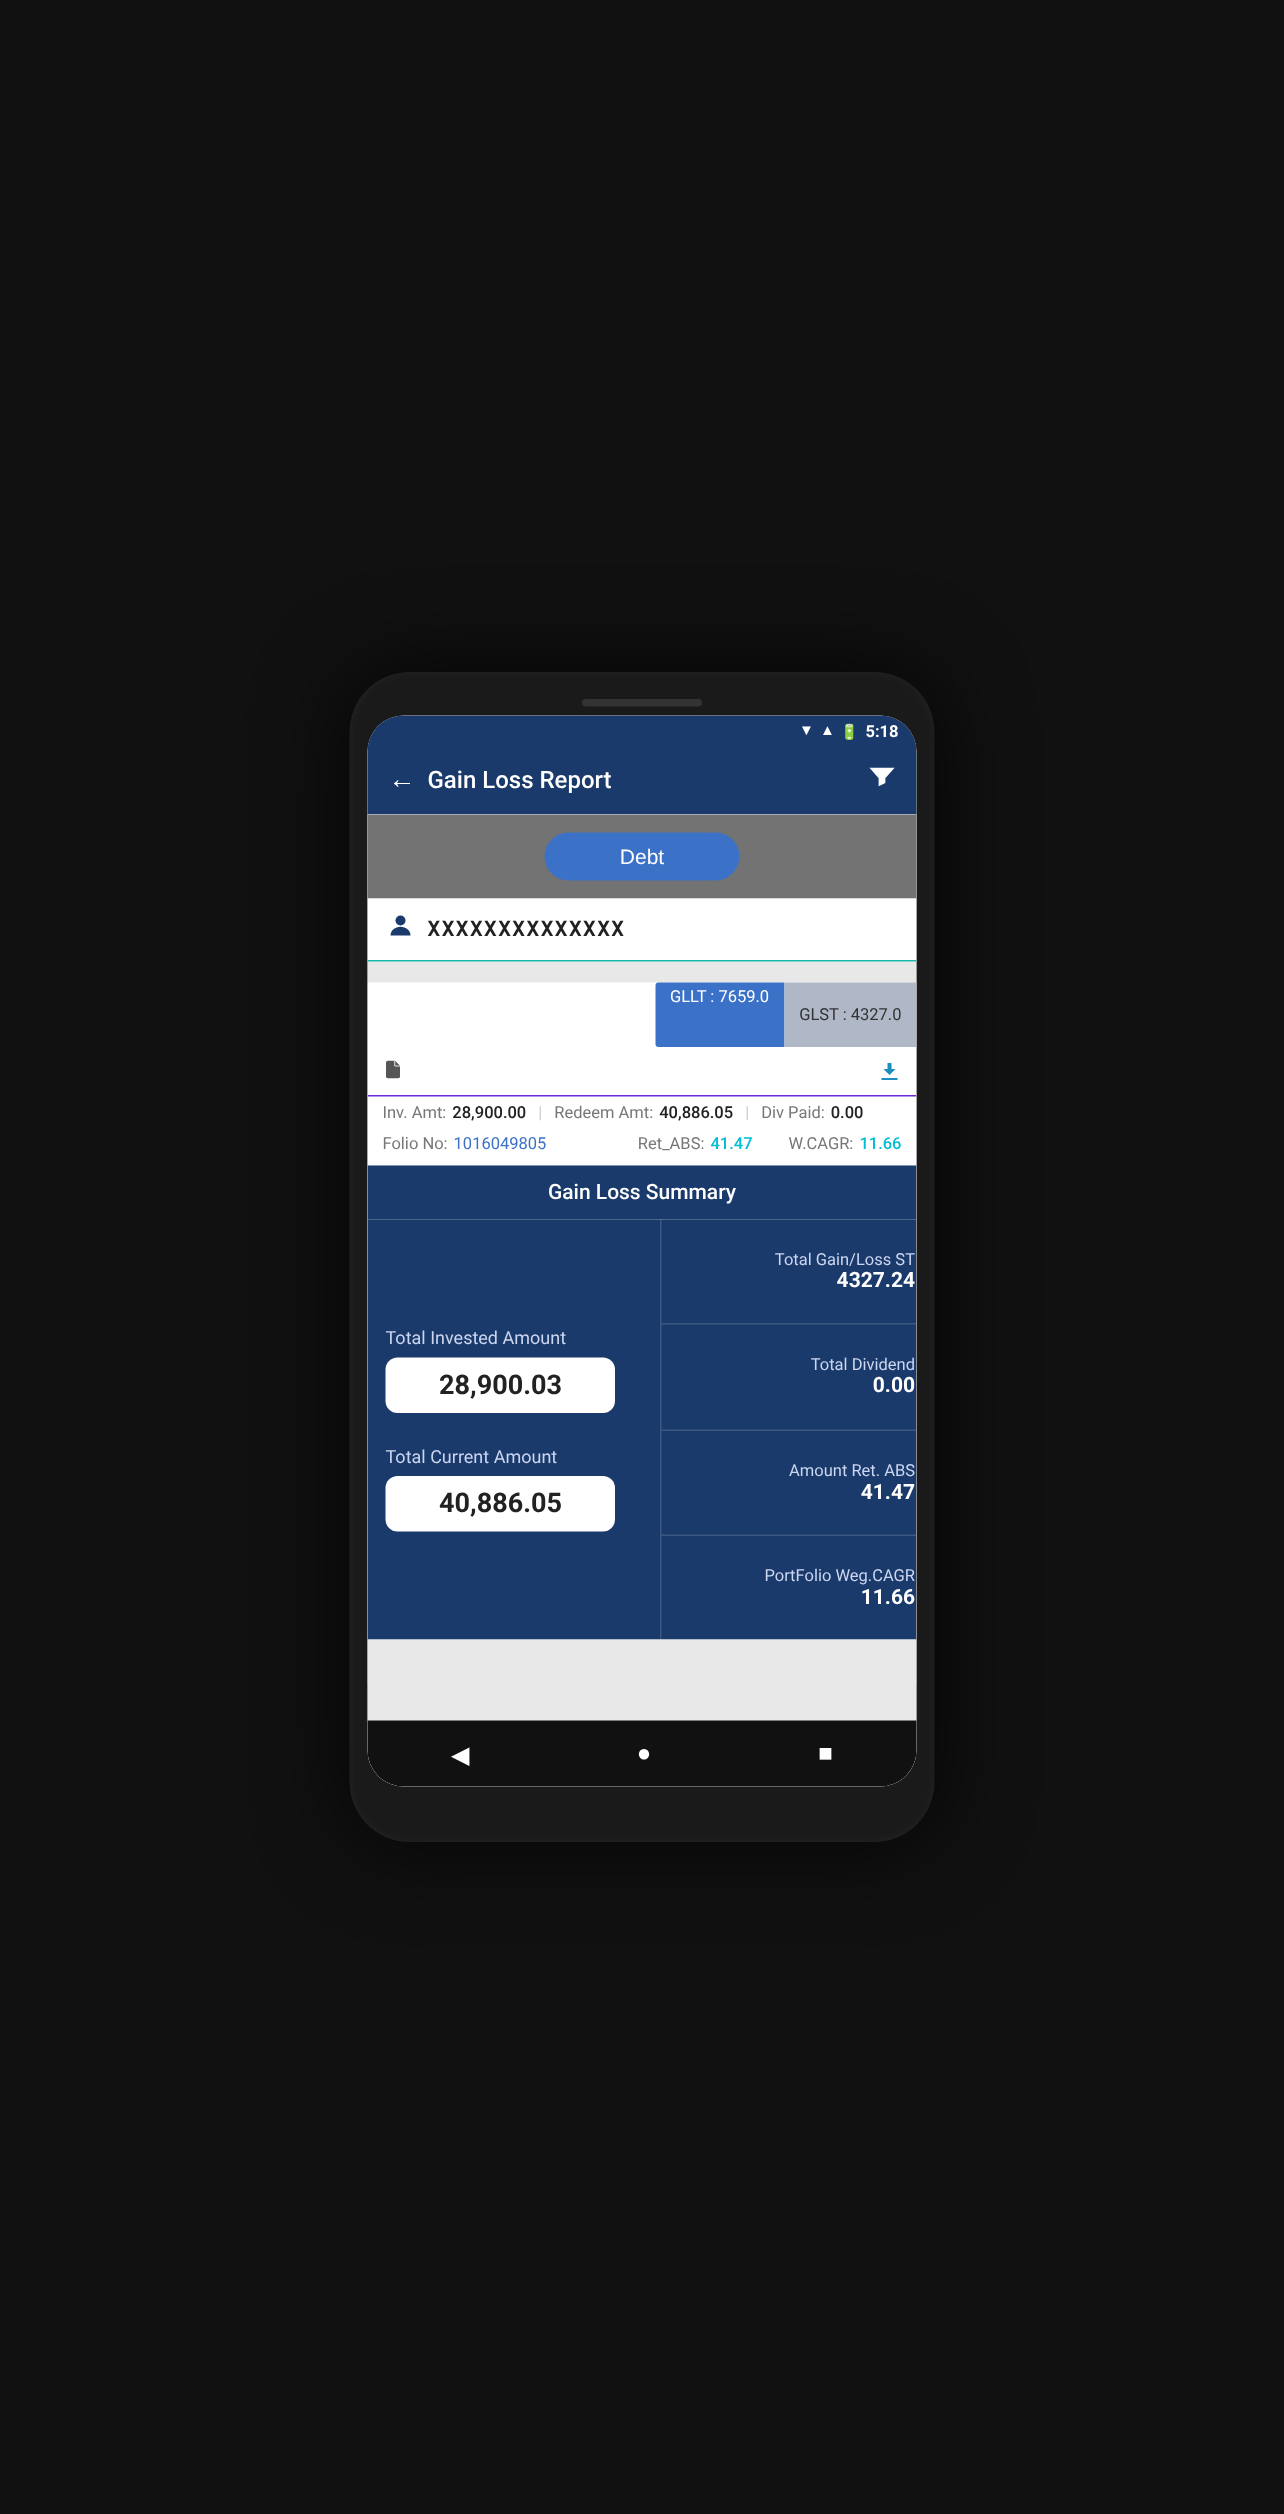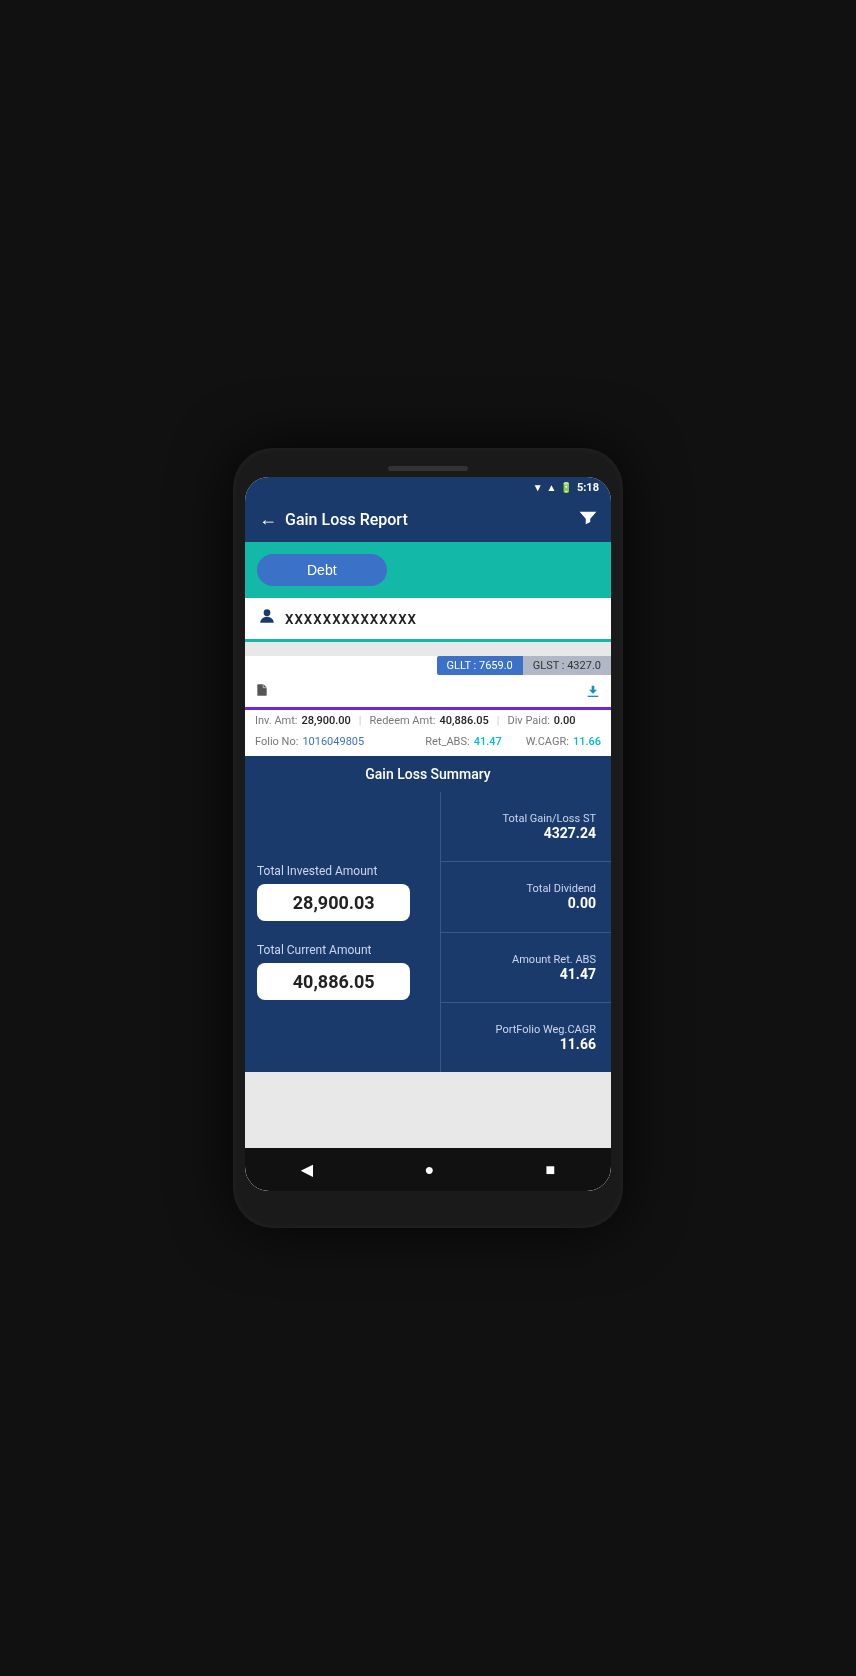--- a/index.html
+++ b/index.html
@@ -108,44 +108,45 @@
 
     
     .content {
       flex: 1;
       overflow-y: auto;
       background: #e8e8e8;
     }
 
     
     .debt-section {
-      background: #14b8a6;
+      background: #737373;
       padding: 12px;
       display: flex;
+      justify-content: center;
     }
 
     .debt-btn {
       background: #3b72c8;
       color: white;
       border: none;
       border-radius: 20px;
       padding: 8px 50px;
       font-size: 14px;
       font-weight: 500;
       cursor: pointer;
     }
 
     
     .user-row {
       background: white;
       display: flex;
       align-items: center;
       padding: 8px 12px;
       gap: 8px;
-      border-bottom: 3px solid #14b8a6;
+      border-bottom: 1px solid #14b8a6;
     }
 
     .user-icon {
       color: #1a3a6b;
       font-size: 20px;
     }
 
     .user-name {
       font-size: 14px;
       font-weight: bold;
@@ -170,21 +171,21 @@
       color: white;
       font-size: 11px;
       padding: 3px 10px;
       border-radius: 2px 0 0 2px;
     }
 
     .glst-badge {
       background: #b0b8c8;
       color: #333;
       font-size: 11px;
-      padding: 3px 10px;
+      padding: 15px 10px;
     }
 
     .fund-name-row {
       display: flex;
       align-items: flex-start;
       justify-content: space-between;
       padding: 8px 10px 4px;
     }
 
     .fund-icon {
@@ -205,21 +206,21 @@
       color: #1a8fbf;
       font-size: 16px;
       cursor: pointer;
       flex-shrink: 0;
     }
 
     .fund-details-row {
       display: flex;
       align-items: center;
       padding: 4px 10px;
-      border-top: 3px solid #6d28d9;
+      border-top: 1px solid #6d28d9;
       gap: 4px;
       font-size: 11px;
       color: #555;
       flex-wrap: wrap;
     }
 
     .fund-detail-label {
       color: #777;
       font-size: 11px;
     }
@@ -330,21 +331,21 @@
       flex-direction: column;
     }
 
     .summary-right-item {
       flex: 1;
       border-bottom: 1px solid rgba(255,255,255,0.15);
       display: flex;
       flex-direction: column;
       align-items: flex-end;
       justify-content: center;
-      padding: 8px 15px;
+      padding: 8px 1px;
     }
 
     .summary-right-item:last-child {
       border-bottom: none;
     }
 
     .summary-right-label {
       color: #ccd6f0;
       font-size: 11px;
       text-align: right;

